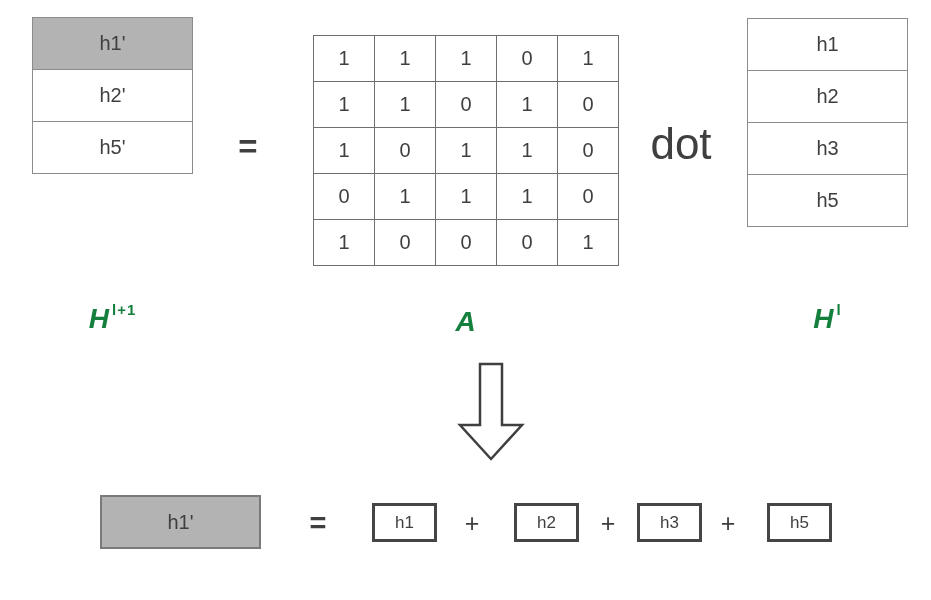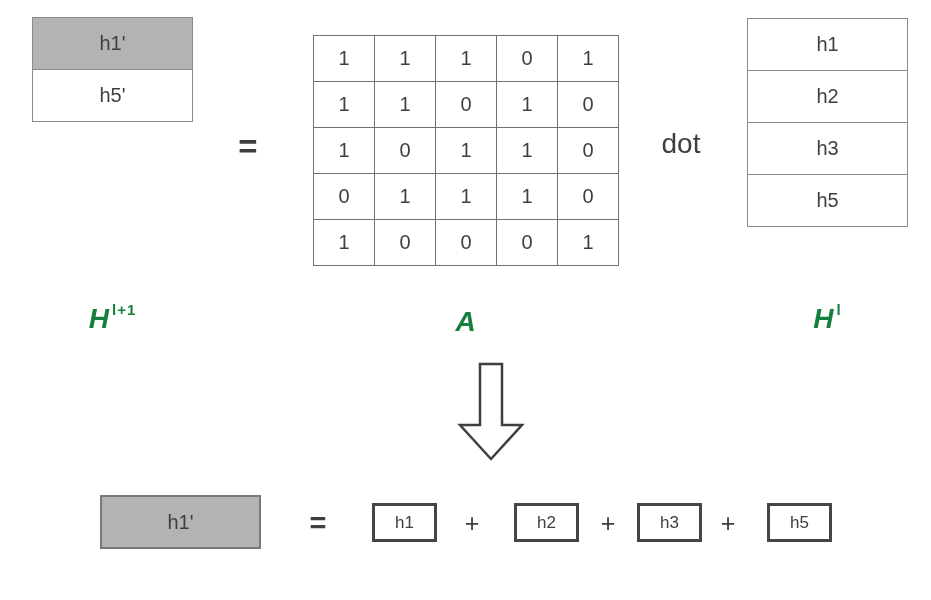--- a/index.html
+++ b/index.html
@@ -49,21 +49,21 @@
     border-bottom: 1px solid #6f6f6f;
     display: flex;
     align-items: center;
     justify-content: center;
     font-size: 20px;
   }
 
   
   .op { position: absolute; text-align: center; color: #3f3f3f; }
   #eq-top  { left: 222px; top: 121px; width: 52px; font-size: 33px; line-height: 40px; font-weight: 600; }
-  #dot-op  { left: 645px; top: 117px; width: 72px; font-size: 28px; line-height: 42px; }
+  #dot-op  { left: 645px; top: 117px; width: 72px; font-size: 44px; line-height: 42px; }
 
   
   .mat-label {
     position: absolute;
     text-align: center;
     font-size: 28px;
     font-weight: bold;
     font-style: italic;
     color: #15803d;
   }
@@ -116,20 +116,21 @@
   #plus-1 { left: 592px; }
   #plus-2 { left: 712px; }
 </style>
 </head>
 <body>
 
 <div class="canvas">
 
   <div class="vector" id="vec-left">
     <div class="vcell highlight">h1'</div>
+    <div class="vcell">h2'</div>
     <div class="vcell">h5'</div>
   </div>
 
   <div class="op" id="eq-top">=</div>
 
   <div class="matrix">
     <div class="mcell">1</div>
     <div class="mcell">1</div>
     <div class="mcell">1</div>
     <div class="mcell">0</div>

